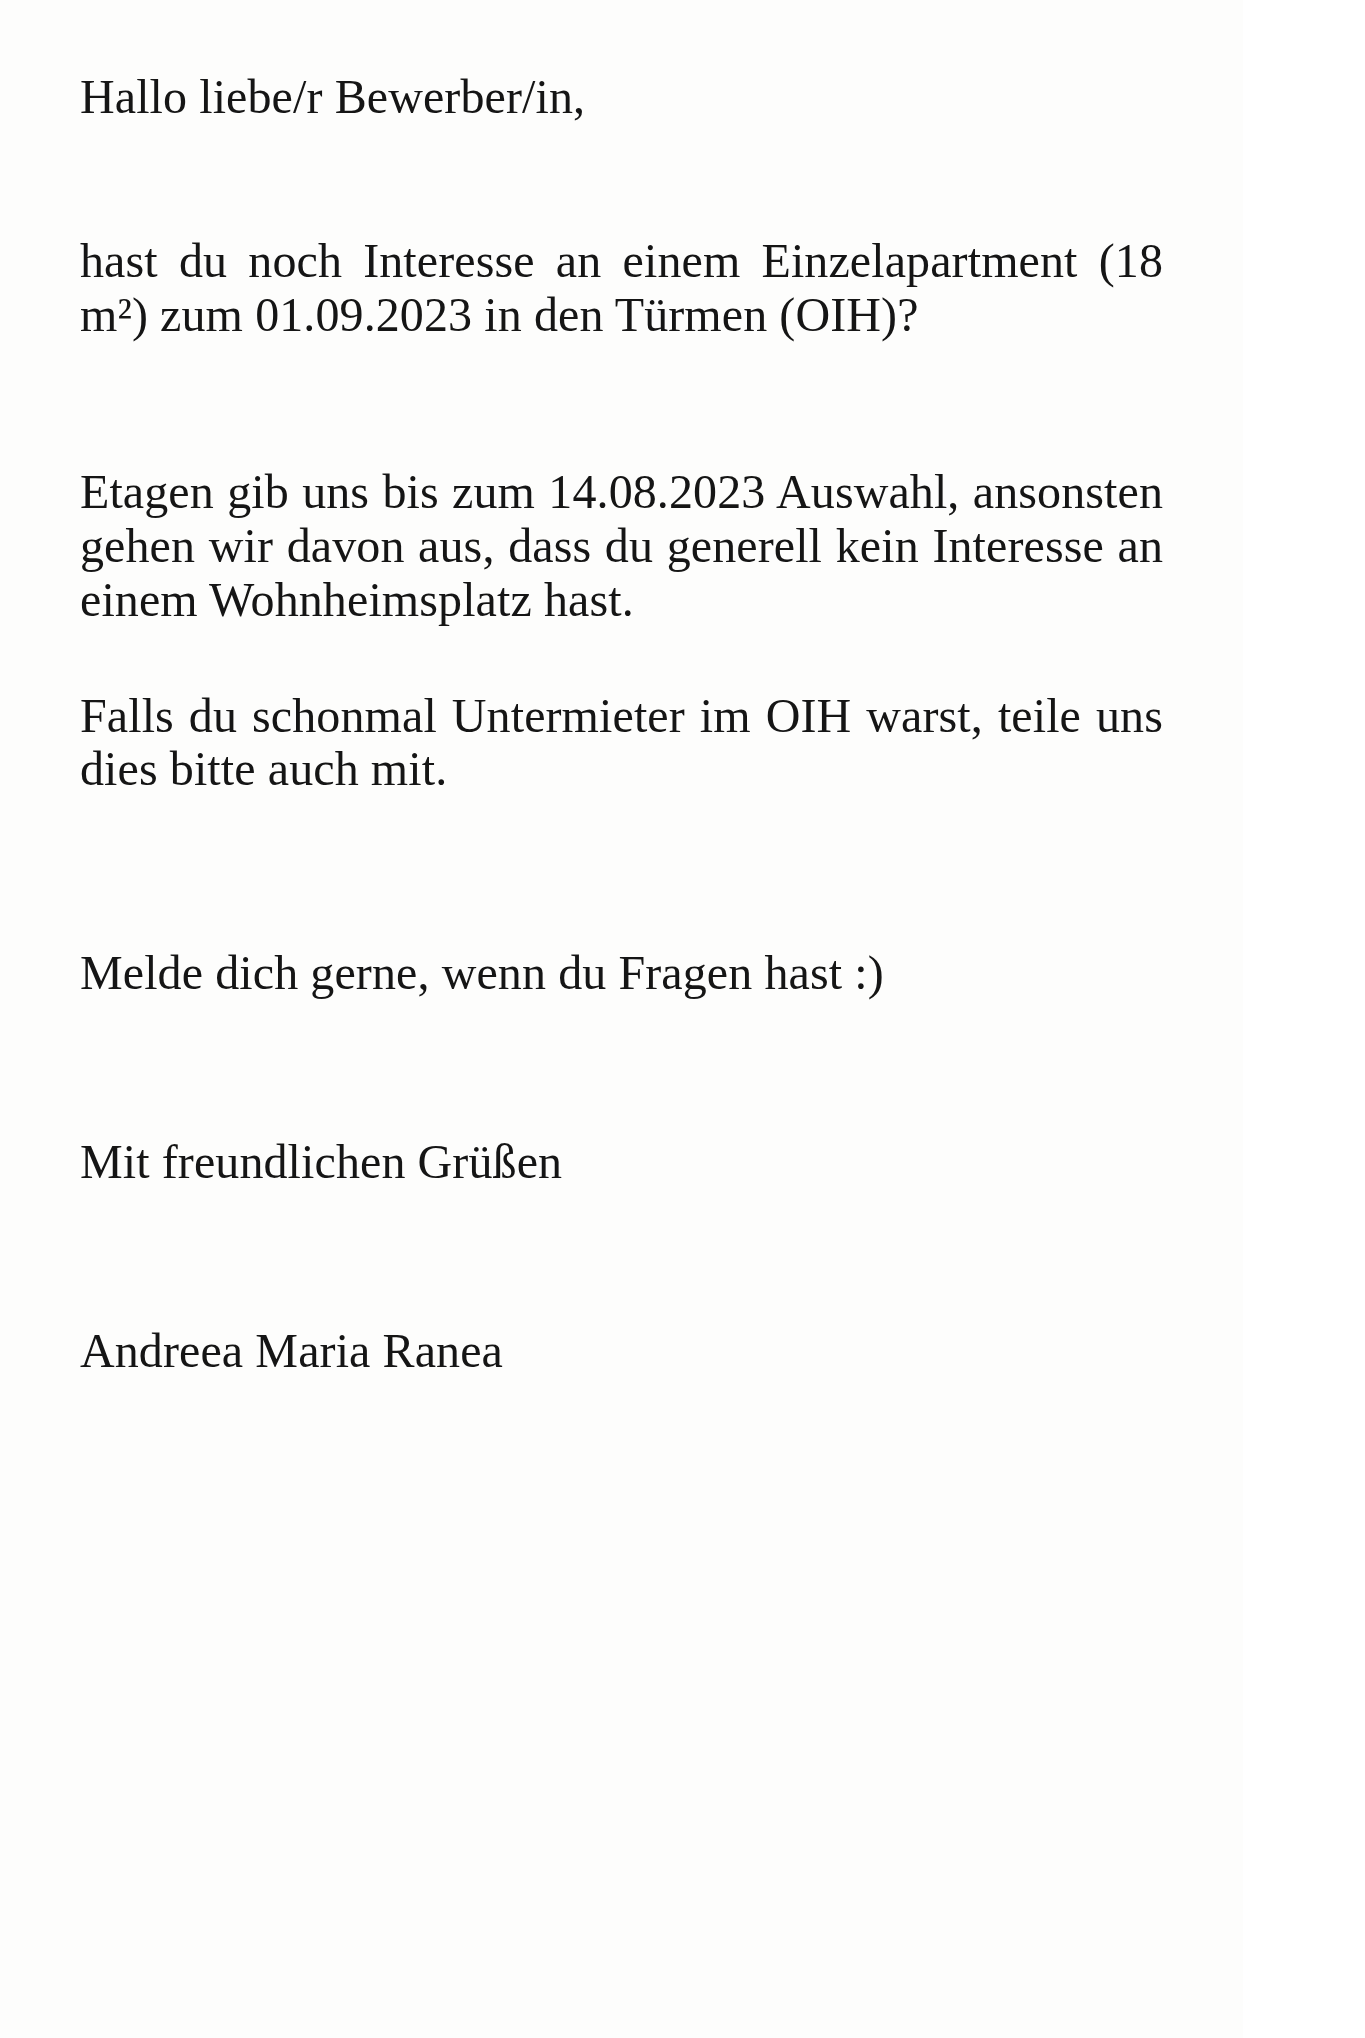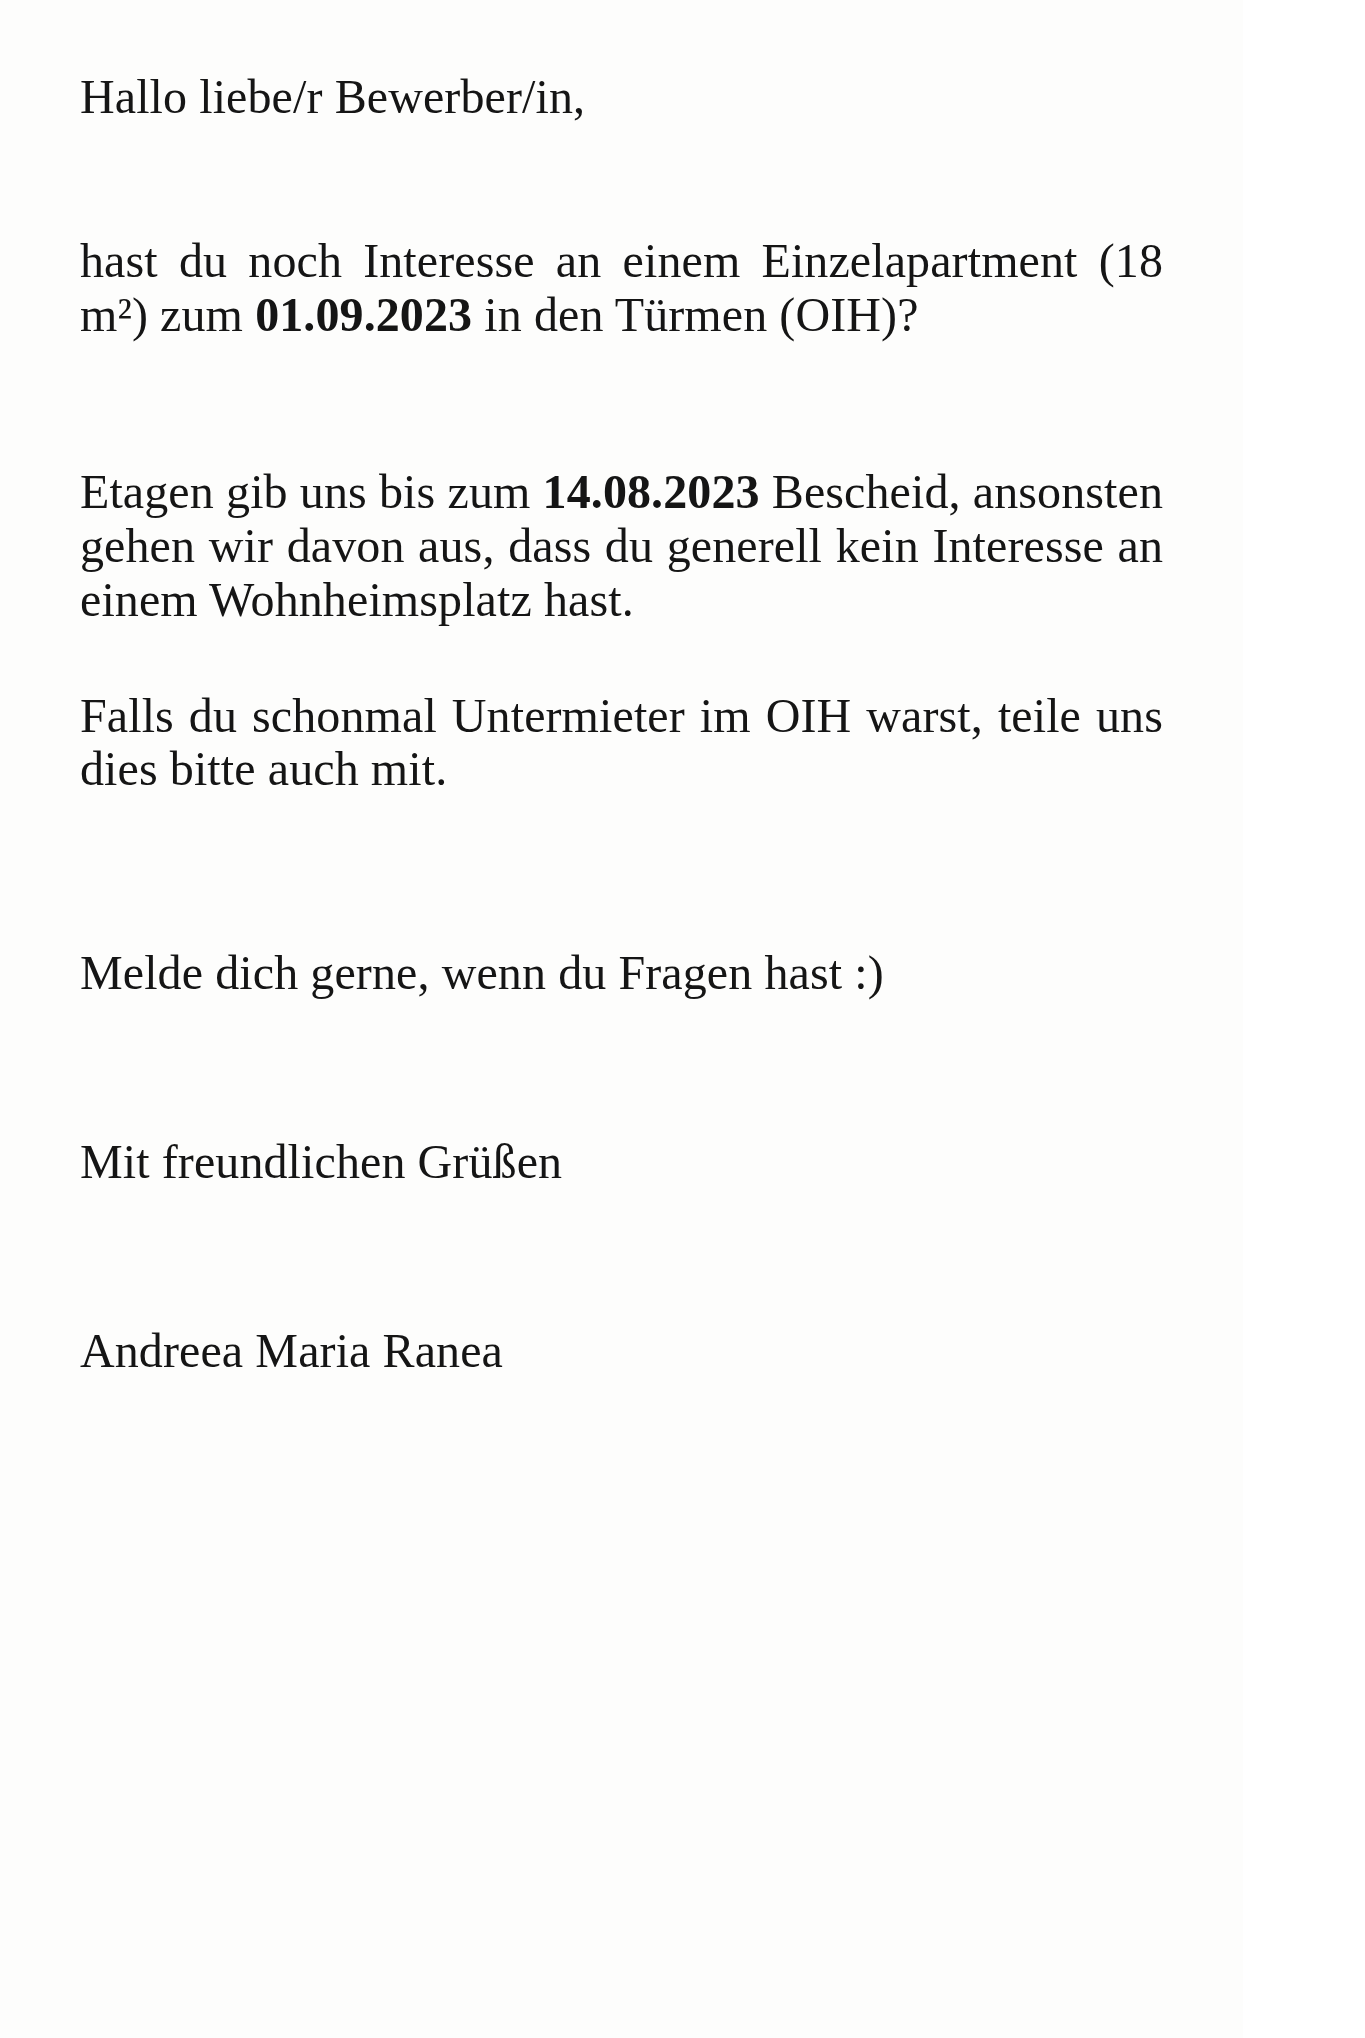--- a/index.html
+++ b/index.html
@@ -37,21 +37,21 @@
   p.para.nojustify {
     text-align: left;
   }
   
   .gap-xl { height: 110px; }
   .gap-lg { height: 62px; }
   .gap-xxl { height: 150px; }
   .gap-sig { height: 135px; }
 
   .bold {
-    font-weight: 700;
+    font-weight: 400;
   }
   
   .run { white-space: pre-wrap; }
 </style>
 </head>
 <body>
 
 <div class="page">
   <div class="doc-body">
 
@@ -59,21 +59,21 @@
 
     <div class="gap-xl"></div>
 
     <p class="para"><span class="run">hast du noch Interesse an einem Einzelapartment (18 m²) zum </span><span class="run bold">01.09.2023</span><span class="run"> in den Türmen (OIH)?</span></p>
 
     <div class="gap-lg"></div>
 
 
     <div class="gap-lg"></div>
 
-    <p class="para"><span class="run">Etagen gib uns bis zum </span><span class="run bold">14.08.2023</span><span class="run"> Bescheid, ansonsten gehen wir davon aus, dass du generell kein Interesse an einem Wohnheimsplatz hast.</span></p>
+    <p class="para"><span class="run">Etagen gib uns bis zum </span><span class="run bold">14.08.2023</span><span class="run"> Auswahl, ansonsten gehen wir davon aus, dass du generell kein Interesse an einem Wohnheimsplatz hast.</span></p>
 
     <div class="gap-lg"></div>
 
     <p class="para">Falls du schonmal Untermieter im OIH warst, teile uns dies bitte auch mit.</p>
 
     <div class="gap-xxl"></div>
 
     <p class="para nojustify">Melde dich gerne, wenn du Fragen hast :)</p>
 
     <div class="gap-sig"></div>

